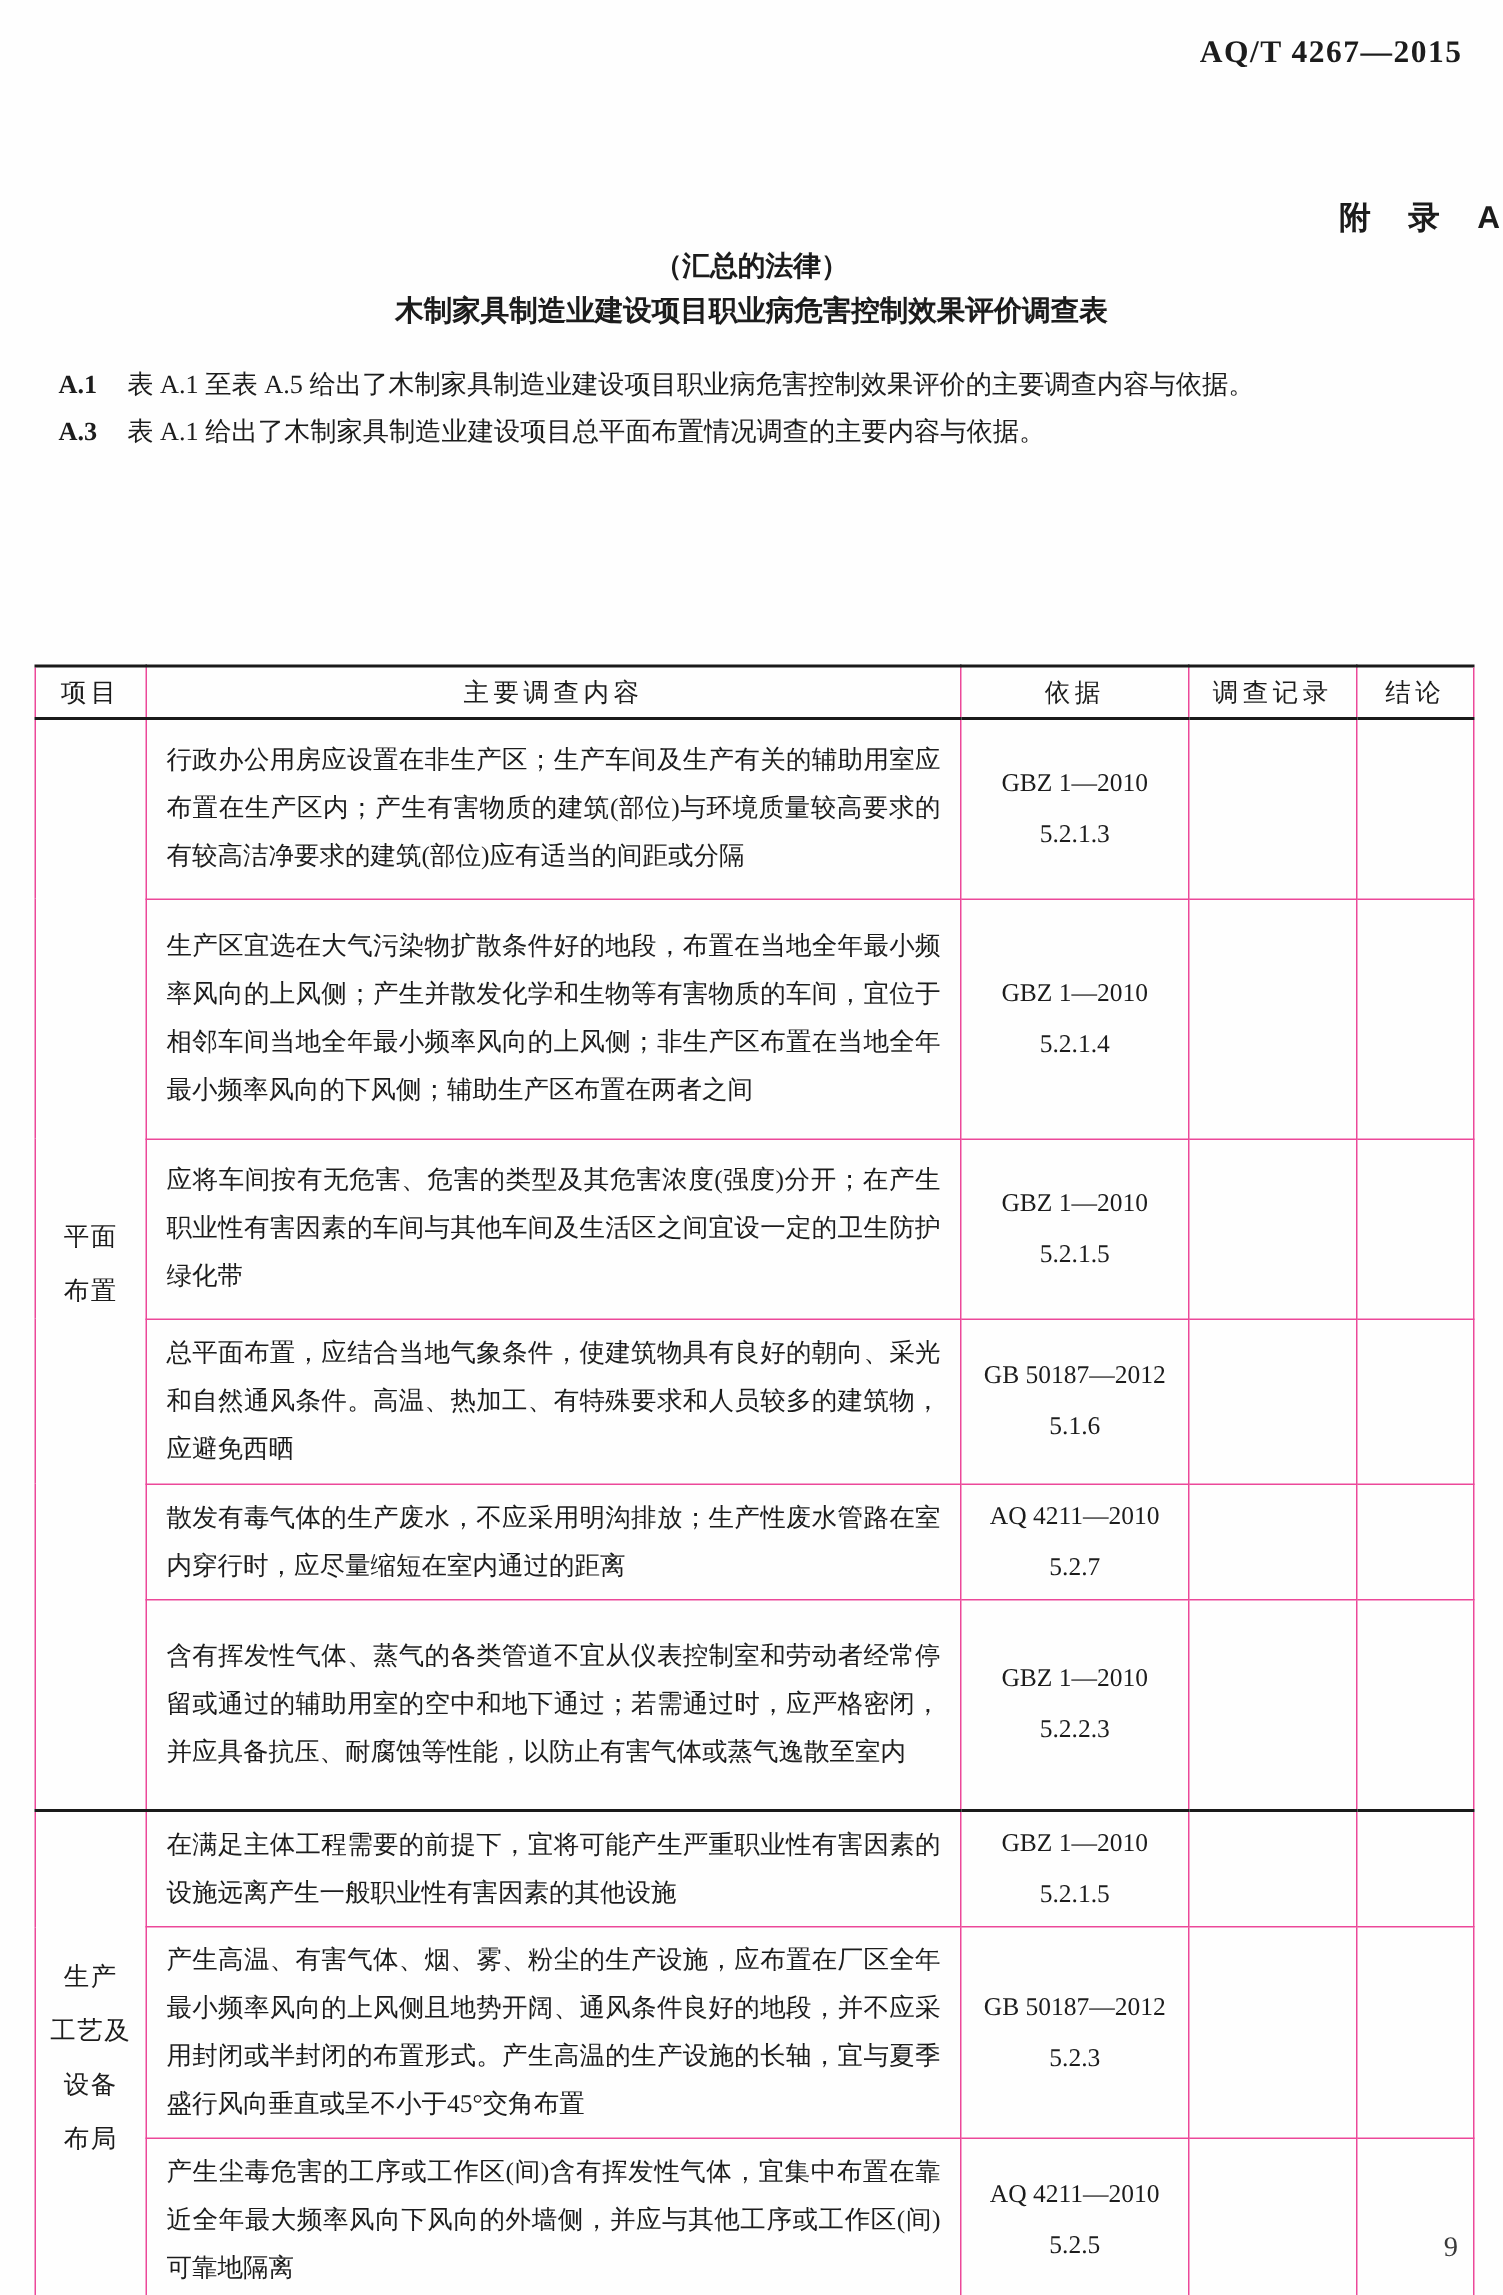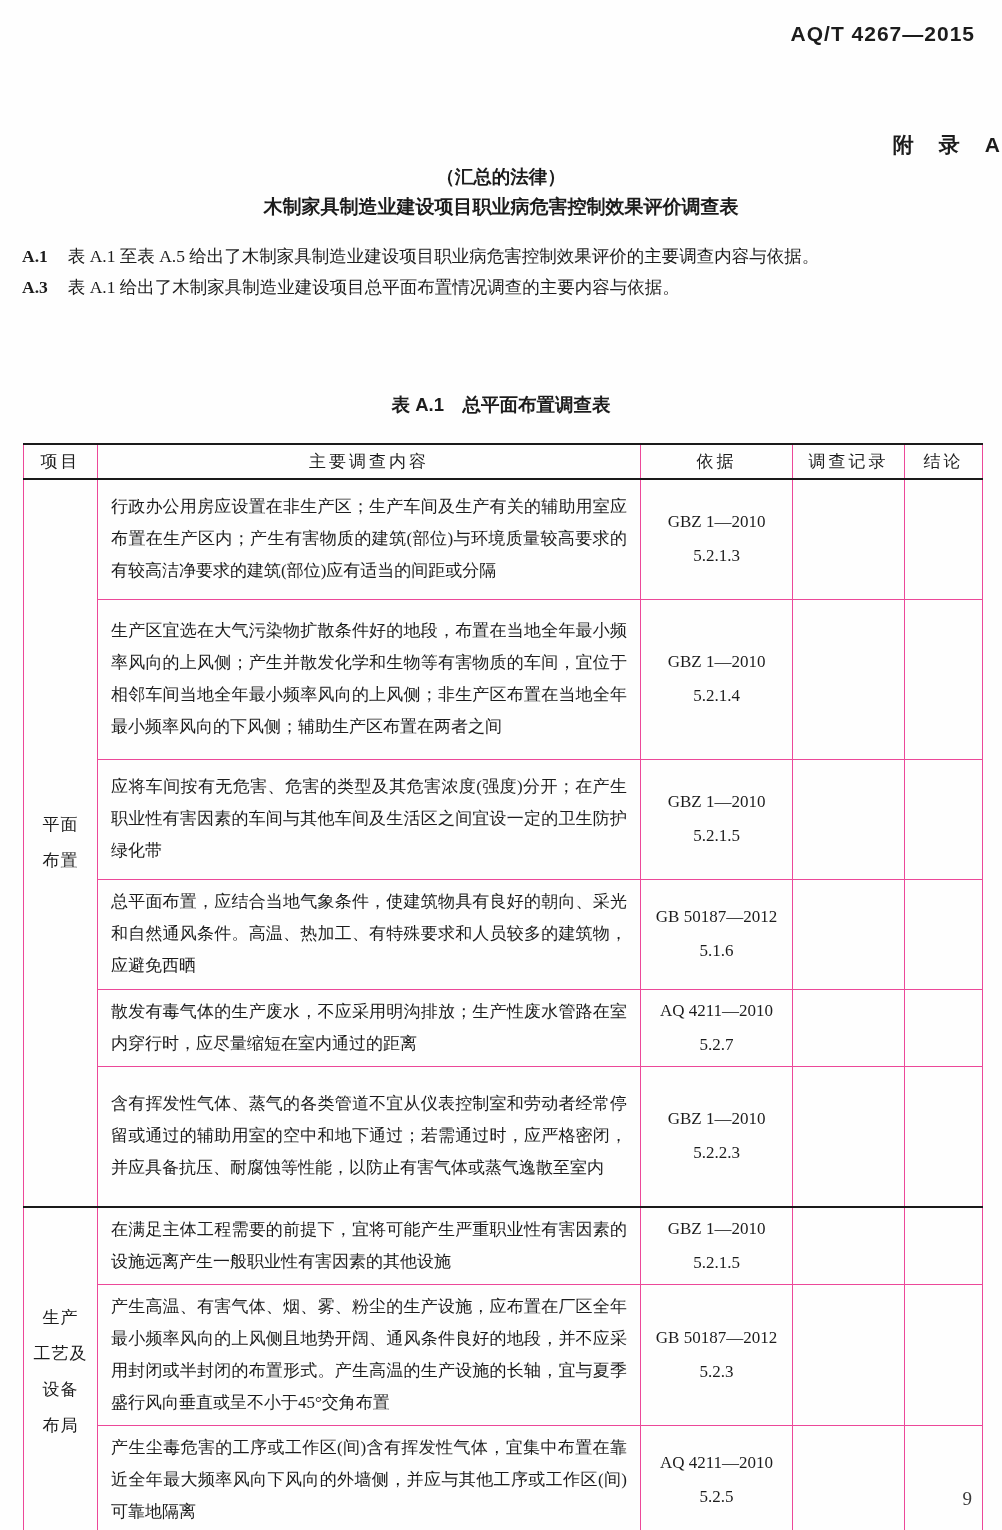--- a/index.html
+++ b/index.html
@@ -13,21 +13,21 @@
     color: #1c1c1c;
     overflow: hidden;
   }
   .doc-number {
     position: absolute;
     top: 22px;
     right: 27px;
     font-size: 21px;
     font-weight: bold;
     letter-spacing: 1px;
-    font-family: Liberation Sans, sans-serif;
+    font-family: Liberation Serif, serif;
   }
   .appendix-title {
     position: absolute;
     top: 131px; left: 0; right: 0;
     text-align: right;
     font-size: 21px;
     font-weight: bold;
     font-family: "Liberation Sans", "DejaVu Sans", sans-serif;
     letter-spacing: 2px;
   }
@@ -42,21 +42,21 @@
   .appendix-heading {
     position: absolute;
     top: 194px; left: 0; right: 0;
     text-align: center;
     font-size: 19px;
     font-weight: bold;
     font-family: "Liberation Sans", "DejaVu Sans", sans-serif;
   }
   .paragraphs {
     position: absolute;
-    top: 241px; left: 22px;
+    top: 241px; left: 39px;
     width: 958px;
   }
   .para {
     font-size: 17.5px;
     line-height: 30.5px;
     text-align: justify;
     text-justify: inter-ideograph;
   }
   .plabel {
     font-weight: bold;
@@ -127,21 +127,20 @@
 
   <div class="appendix-title">附　录　A</div>
   <div class="appendix-subtitle">（汇总的法律）</div>
   <div class="appendix-heading">木制家具制造业建设项目职业病危害控制效果评价调查表</div>
 
   <div class="paragraphs">
     <p class="para"><span class="plabel">A.1</span><span>表 A.1 至表 A.5 给出了木制家具制造业建设项目职业病危害控制效果评价的主要调查内容与依据。</span></p>
     <p class="para"><span class="plabel">A.3</span><span>表 A.1 给出了木制家具制造业建设项目总平面布置情况调查的主要内容与依据。</span></p>
   </div>
 
-  <div class="table-title">表 A.1　总平面布置调查表</div>
 
   <table class="survey-table">
     <colgroup>
       <col style="width:74px">
       <col style="width:543px">
       <col style="width:152px">
       <col style="width:112px">
       <col style="width:78px">
     </colgroup>
     <thead>

